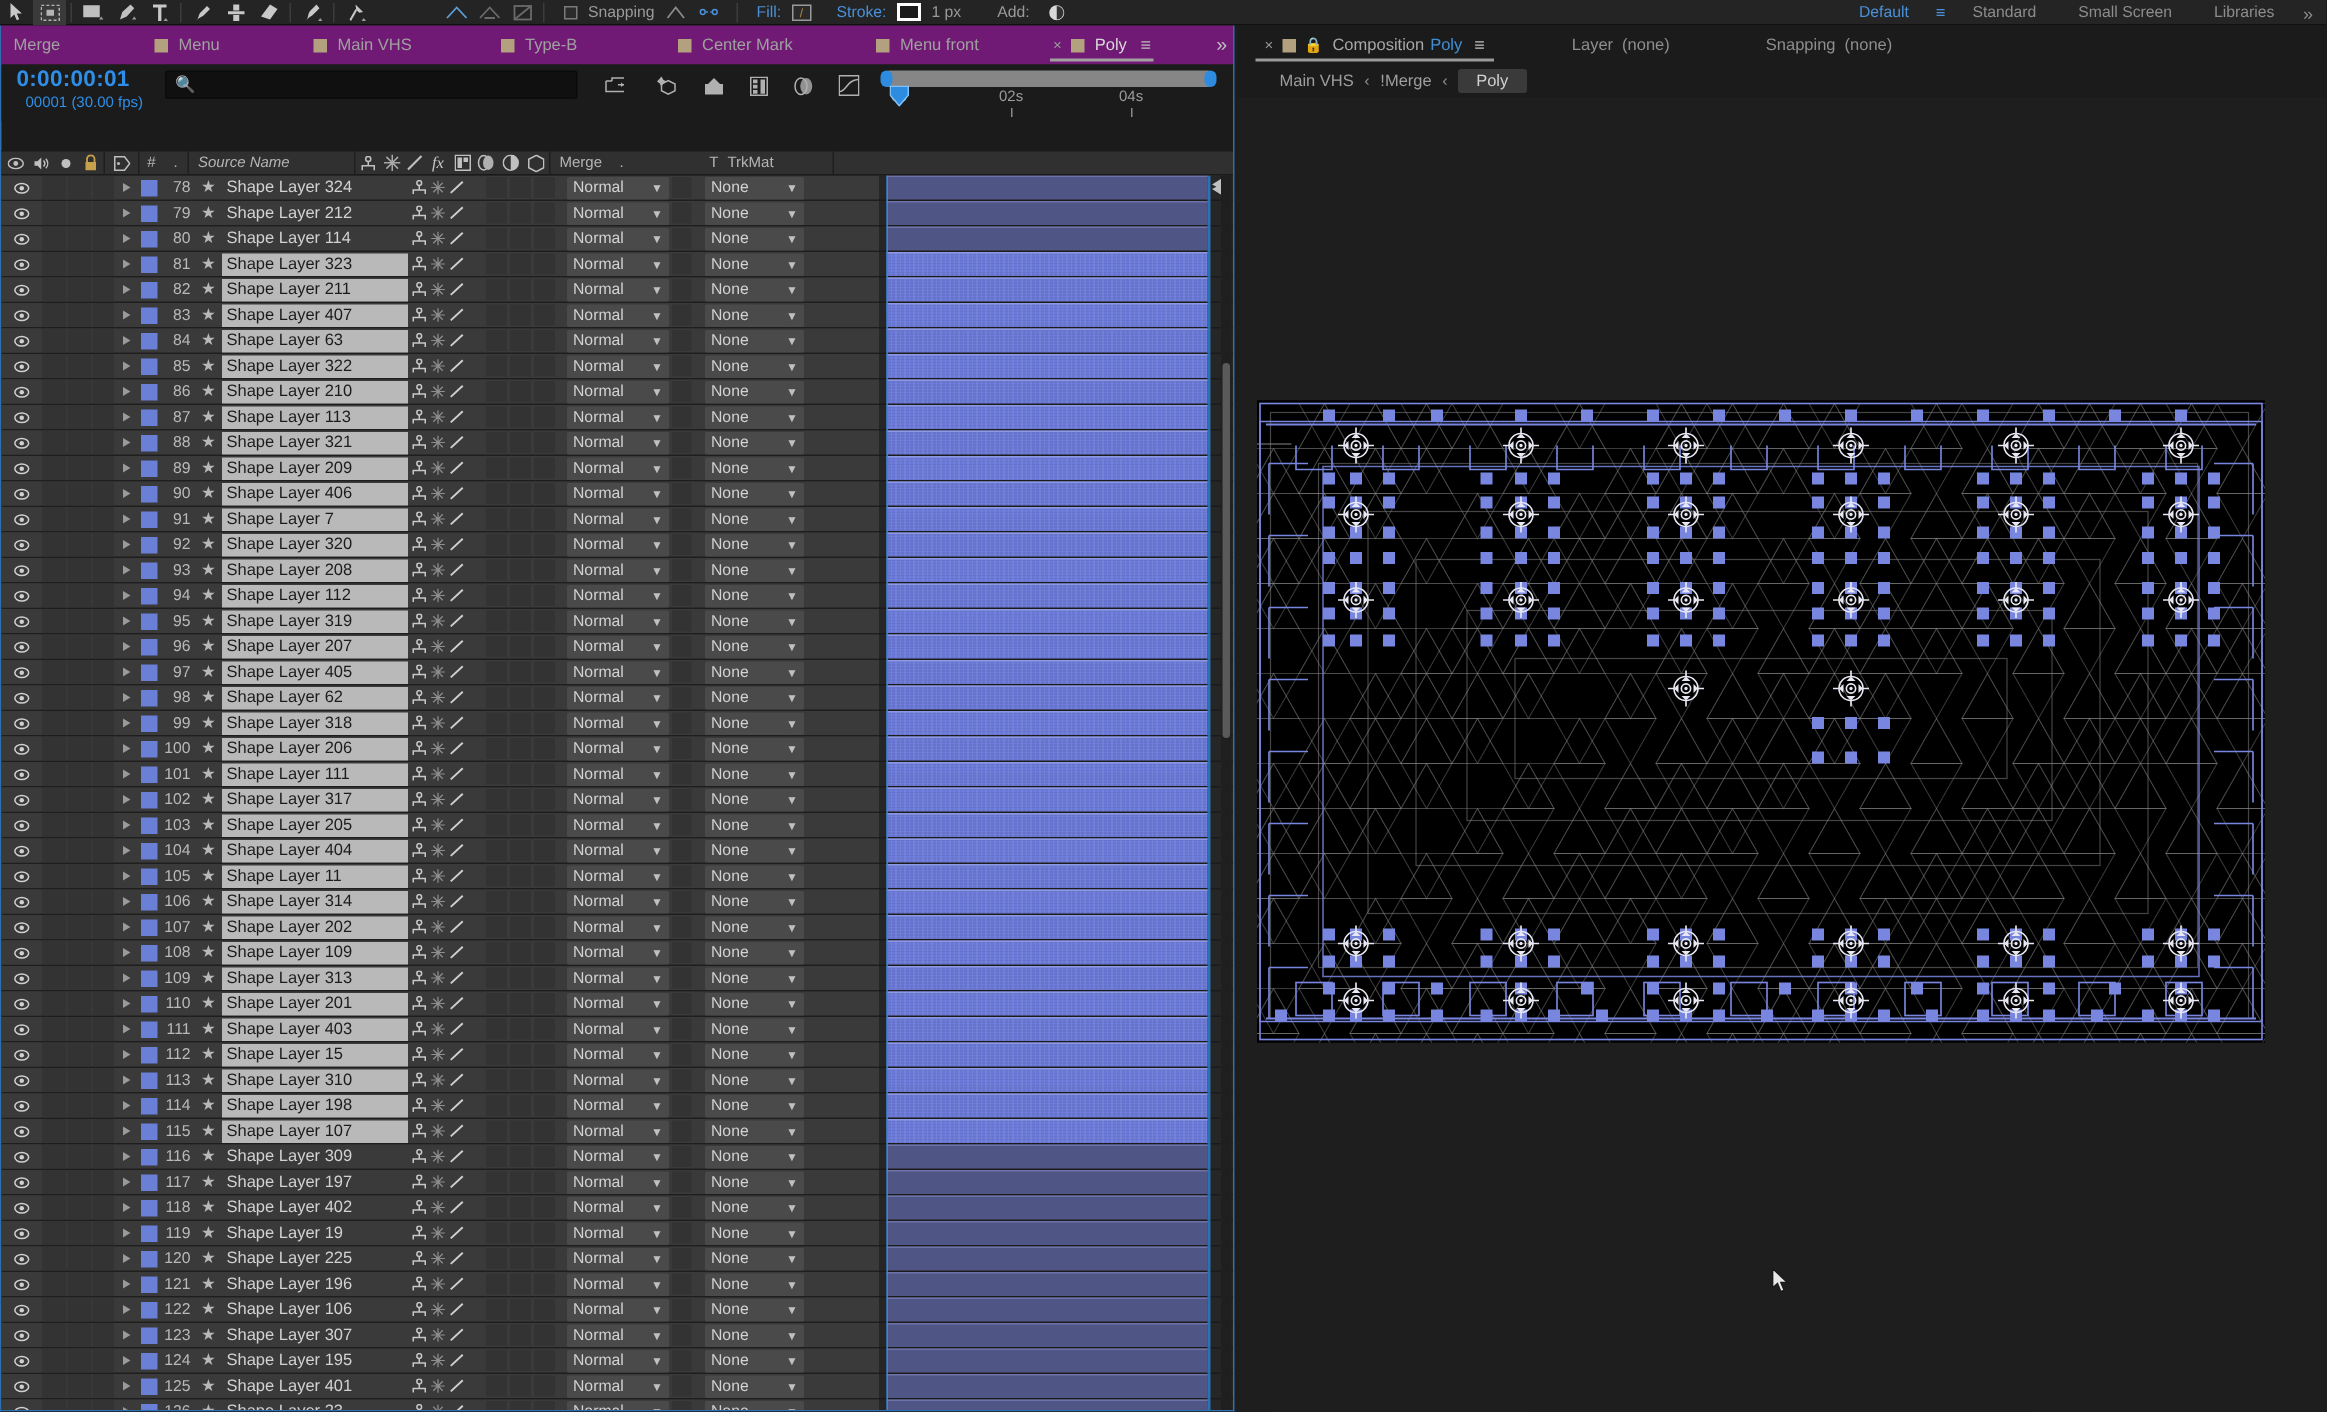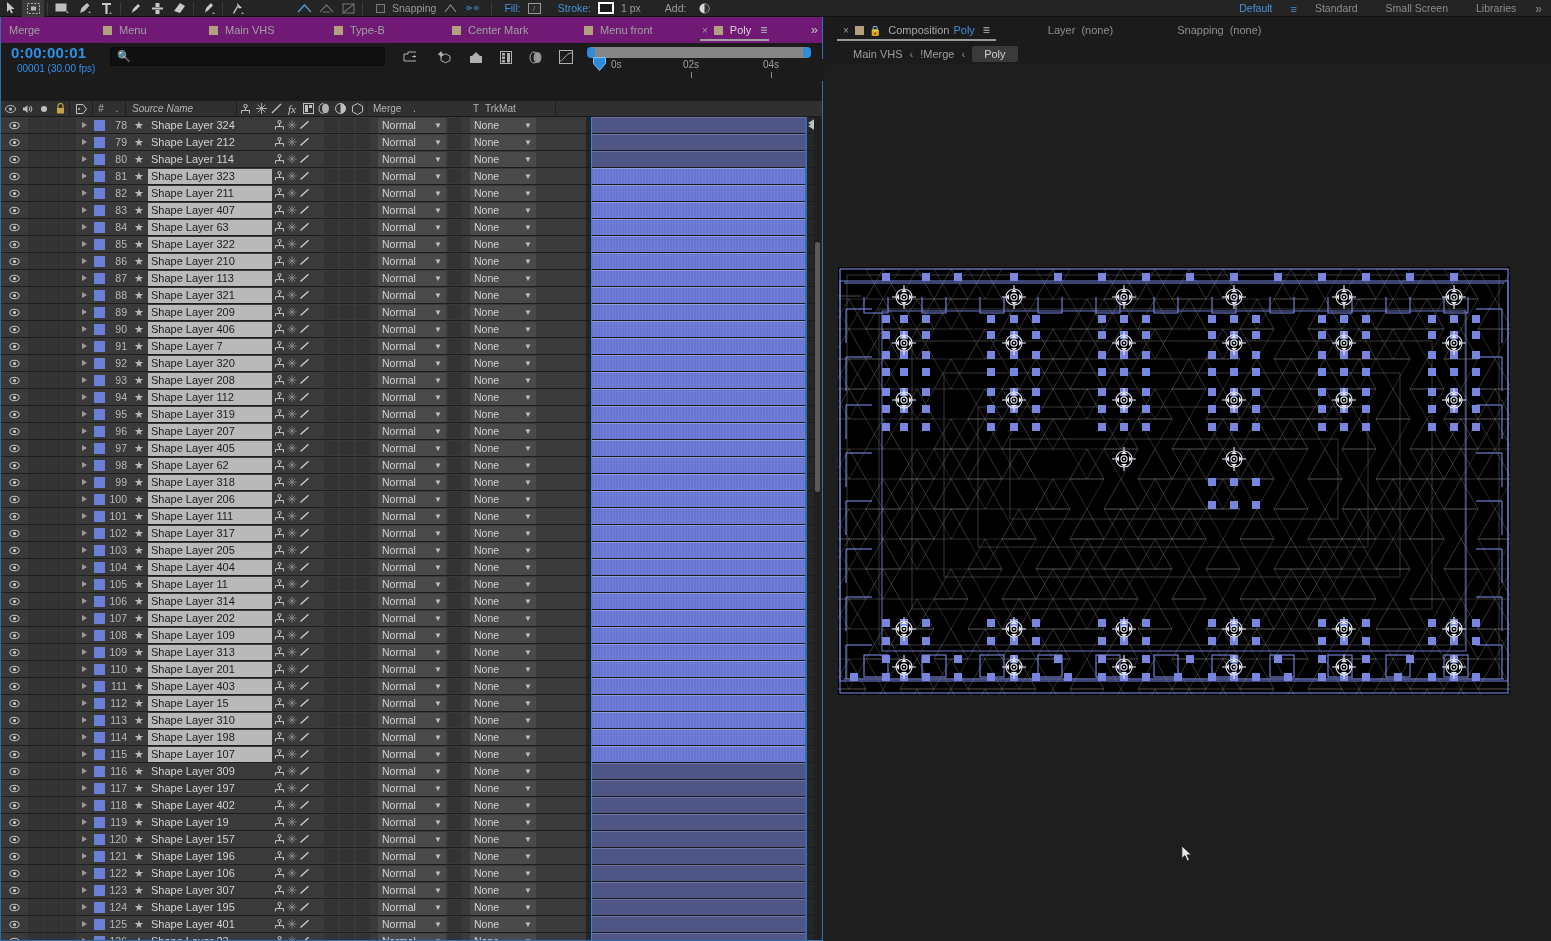--- a/index.html
+++ b/index.html
@@ -97,21 +97,21 @@
   
   .ruler-wrap { position: absolute; left: 585px; top: 0px; width: 238px; height: 38px; }
   .ruler-scroll {
     position: absolute; left: 2px; top: 4px; width: 222px; height: 11px;
     background: #868686; border-radius: 5px;
   }
   .ruler-scroll::before, .ruler-scroll::after {
     content:''; position:absolute; top:0; width:8px; height:11px; background:#2d8ce0; border-radius:5px;
   }
   .ruler-scroll::before { left:-1px; } .ruler-scroll::after { right:-1px; }
-  .ruler-ticks { position: absolute; left: 17px; top: 16px; width: 228px; height: 22px; background: #1b1b1b; }
+  .ruler-ticks { position: absolute; left: 0px; top: 16px; width: 228px; height: 22px; background: #1b1b1b; }
   .rt-lbl { position: absolute; top: 0px; font-size: 10px; color: #9d9d9d; }
   .rt-mark { position: absolute; top: 13px; width: 1px; height: 6px; background: #8a8a8a; }
   .playhead {
     position: absolute; left: 7px; top: 14px; width: 13px; height: 13px;
   }
   .playhead svg { display:block; }
 
   
   .col-head {
     position: absolute; left: 0; top: 83px; width: 821px; height: 17px;
@@ -2886,21 +2886,21 @@
     <span class="cell c-tri">
             <i class="tri-glyph"></i>
           </span>
     <span class="cell c-color">
             <i class="colorchip"></i>
           </span>
     <span class="cell c-num">120</span>
     <span class="cell c-star">
             <span class="star-g">★</span>
           </span>
-    <span class="cell c-name">Shape Layer 157</span>
+    <span class="cell c-name">Shape Layer 225</span>
     <span class="cell c-sw">
       <svg width="11" height="10" viewBox="0 0 11 10">
               <circle cx="5.5" cy="2" r="1.6" fill="none" stroke="#c8c8c8"></circle>
               <path d="M5.5 3.6 v3" stroke="#c8c8c8"></path>
               <path d="M1.5 9.4 v-2.8 h8 v2.8" fill="none" stroke="#c8c8c8"></path>
             </svg>
       <svg width="10" height="10" viewBox="0 0 11 11">
               <path d="M5.5 0.5 v10 M0.5 5.5 h10 M2 2 l7 7 M9 2 l-7 7" stroke="#8e8e8e" stroke-width="0.9"></path>
             </svg>
       <svg width="11" height="10" viewBox="0 0 11 10">

